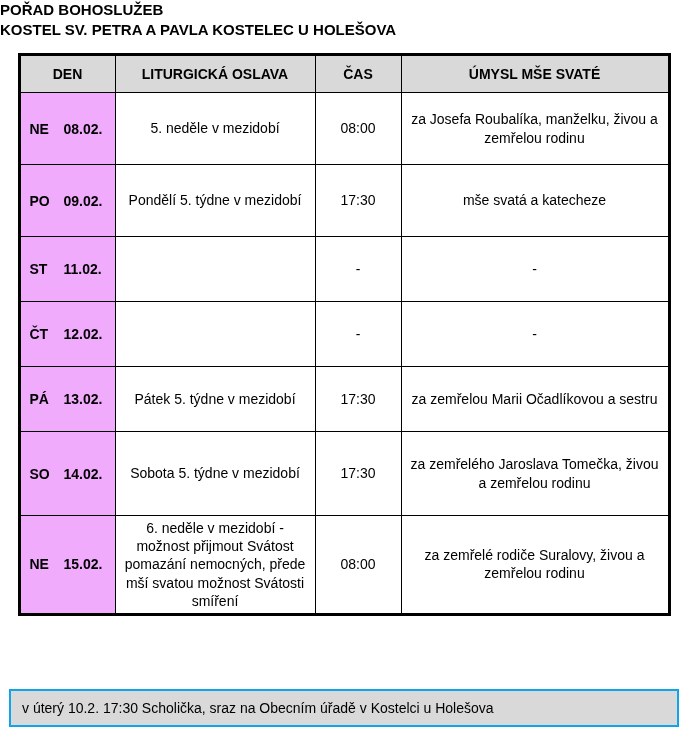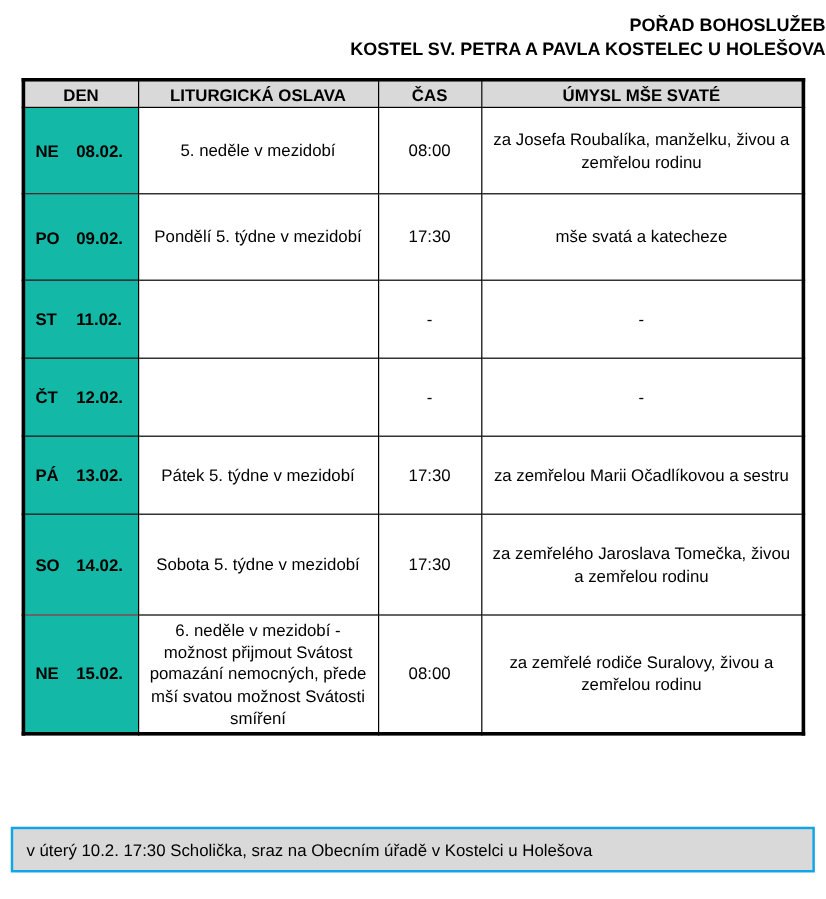--- a/index.html
+++ b/index.html
@@ -5,21 +5,21 @@
   * { box-sizing: border-box; }
   html, body {
     margin: 0; padding: 0;
     width: 688px; height: 749px;
     background: #ffffff;
     color: #000000;
     font-family: "Liberation Sans", "DejaVu Sans", sans-serif;
   }
   .page { width: 688px; height: 749px; position: relative; }
 
-  .doc-header { text-align: right; padding-top: 12px; }
+  .doc-header { text-align: left; }
   .doc-title, .doc-subtitle {
     font-size: 15px; font-weight: bold; line-height: 20px;
   }
   .doc-daterange { font-size: 14px; line-height: 20px; }
 
   table.schedule {
     border-collapse: collapse;
     table-layout: fixed;
     width: 650px;
     margin: 13px auto 0 auto;
@@ -27,26 +27,26 @@
   }
   table.schedule th, table.schedule td {
     border: 1px solid #000000;
     vertical-align: middle;
     overflow: hidden;
   }
   table.schedule thead th {
     background: #d9d9d9;
     font-size: 14px;
     font-weight: bold;
-    height: 23px;
+    height: 38px;
     text-align: center;
     padding: 2px 16px;
   }
   td.cell-day {
-    background: #14b8a6;
+    background: #f0abfc;
     font-weight: bold;
     font-size: 14px;
     padding: 4px 4px 4px 9px;
     text-align: left;
     white-space: nowrap;
   }
   td.cell-day .day-abbr { display: inline-block; min-width: 26px; }
   td.cell-day .day-date { display: inline-block; margin-left: 8px; }
 
   td.cell-celebration, td.cell-time, td.cell-intention {

